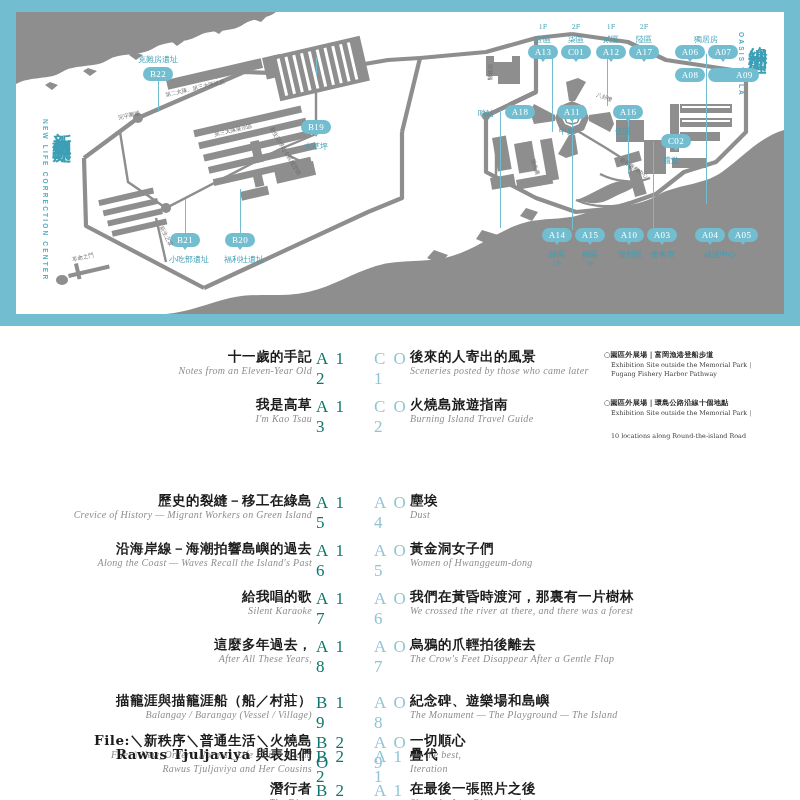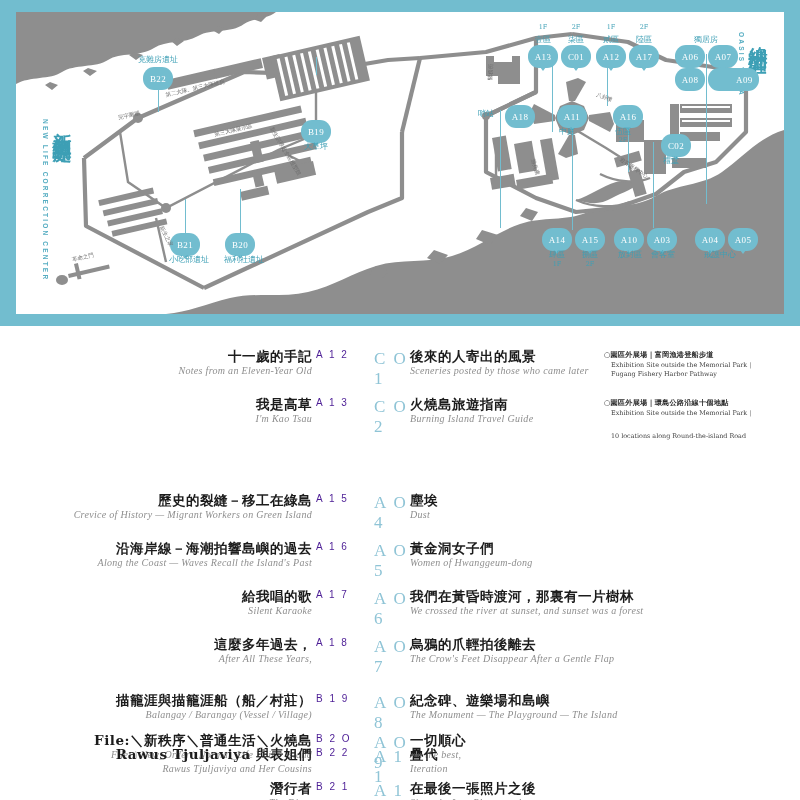--- a/index.html
+++ b/index.html
@@ -53,21 +53,21 @@
     font-family: "Liberation Sans", sans-serif;
     color: #56adc2;
   }
 
   
   .pin {
     position: absolute;
     background: #72bdcf;
     color: #ffffff;
     border-radius: 11px;
-    height: 23px;
+    height: 14px;
     min-width: 30px;
     padding: 0 6px;
     font-size: 9px;
     letter-spacing: .4px;
     display: flex;
     align-items: center;
     justify-content: center;
     font-family: "Liberation Serif", serif;
     white-space: nowrap;
   }
@@ -135,24 +135,24 @@
     font-size: 10px;
     font-style: italic;
     color: #8e8e8e;
     letter-spacing: .3px;
     font-family: "Liberation Serif", serif;
   }
   .code-l {
     position: absolute;
     left: 316px; top: 1px;
     width: 46px;
-    font-size: 10px;
-    color: #4c1d95;
+    font-size: 17px;
+    color: #0f766e;
     letter-spacing: 2px;
-    font-family: Liberation Sans, sans-serif;
+    font-family: Liberation Serif, serif;
   }
   .code-r {
     position: absolute;
     left: 374px; top: 1px;
     width: 46px;
     font-size: 17px;
     color: #8fc4d6;
     letter-spacing: 2px;
     font-family: "Liberation Serif", serif;
   }
@@ -488,21 +488,21 @@
     <div class="col-r-title">黃金洞女子們</div>
     <div class="col-r-sub">Women of Hwanggeum-dong</div>
   </div>
 
   <div class="row" style="top:262px;">
     <div class="col-l-title">給我唱的歌</div>
     <div class="col-l-sub">Silent Karaoke</div>
     <div class="code-l">A 1 7</div>
     <div class="code-r">A O 6</div>
     <div class="col-r-title">我們在黃昏時渡河，那裏有一片樹林</div>
-    <div class="col-r-sub">We crossed the river at sunset, and sunset was a forest</div>
+    <div class="col-r-sub">We crossed the river at there, and there was a forest</div>
   </div>
 
   <div class="row" style="top:310px;">
     <div class="col-l-title">這麼多年過去，</div>
     <div class="col-l-sub">After All These Years,</div>
     <div class="code-l">A 1 8</div>
     <div class="code-r">A O 7</div>
     <div class="col-r-title">烏鴉的爪輕拍後離去</div>
     <div class="col-r-sub">The Crow's Feet Disappear After a Gentle Flap</div>
   </div>

